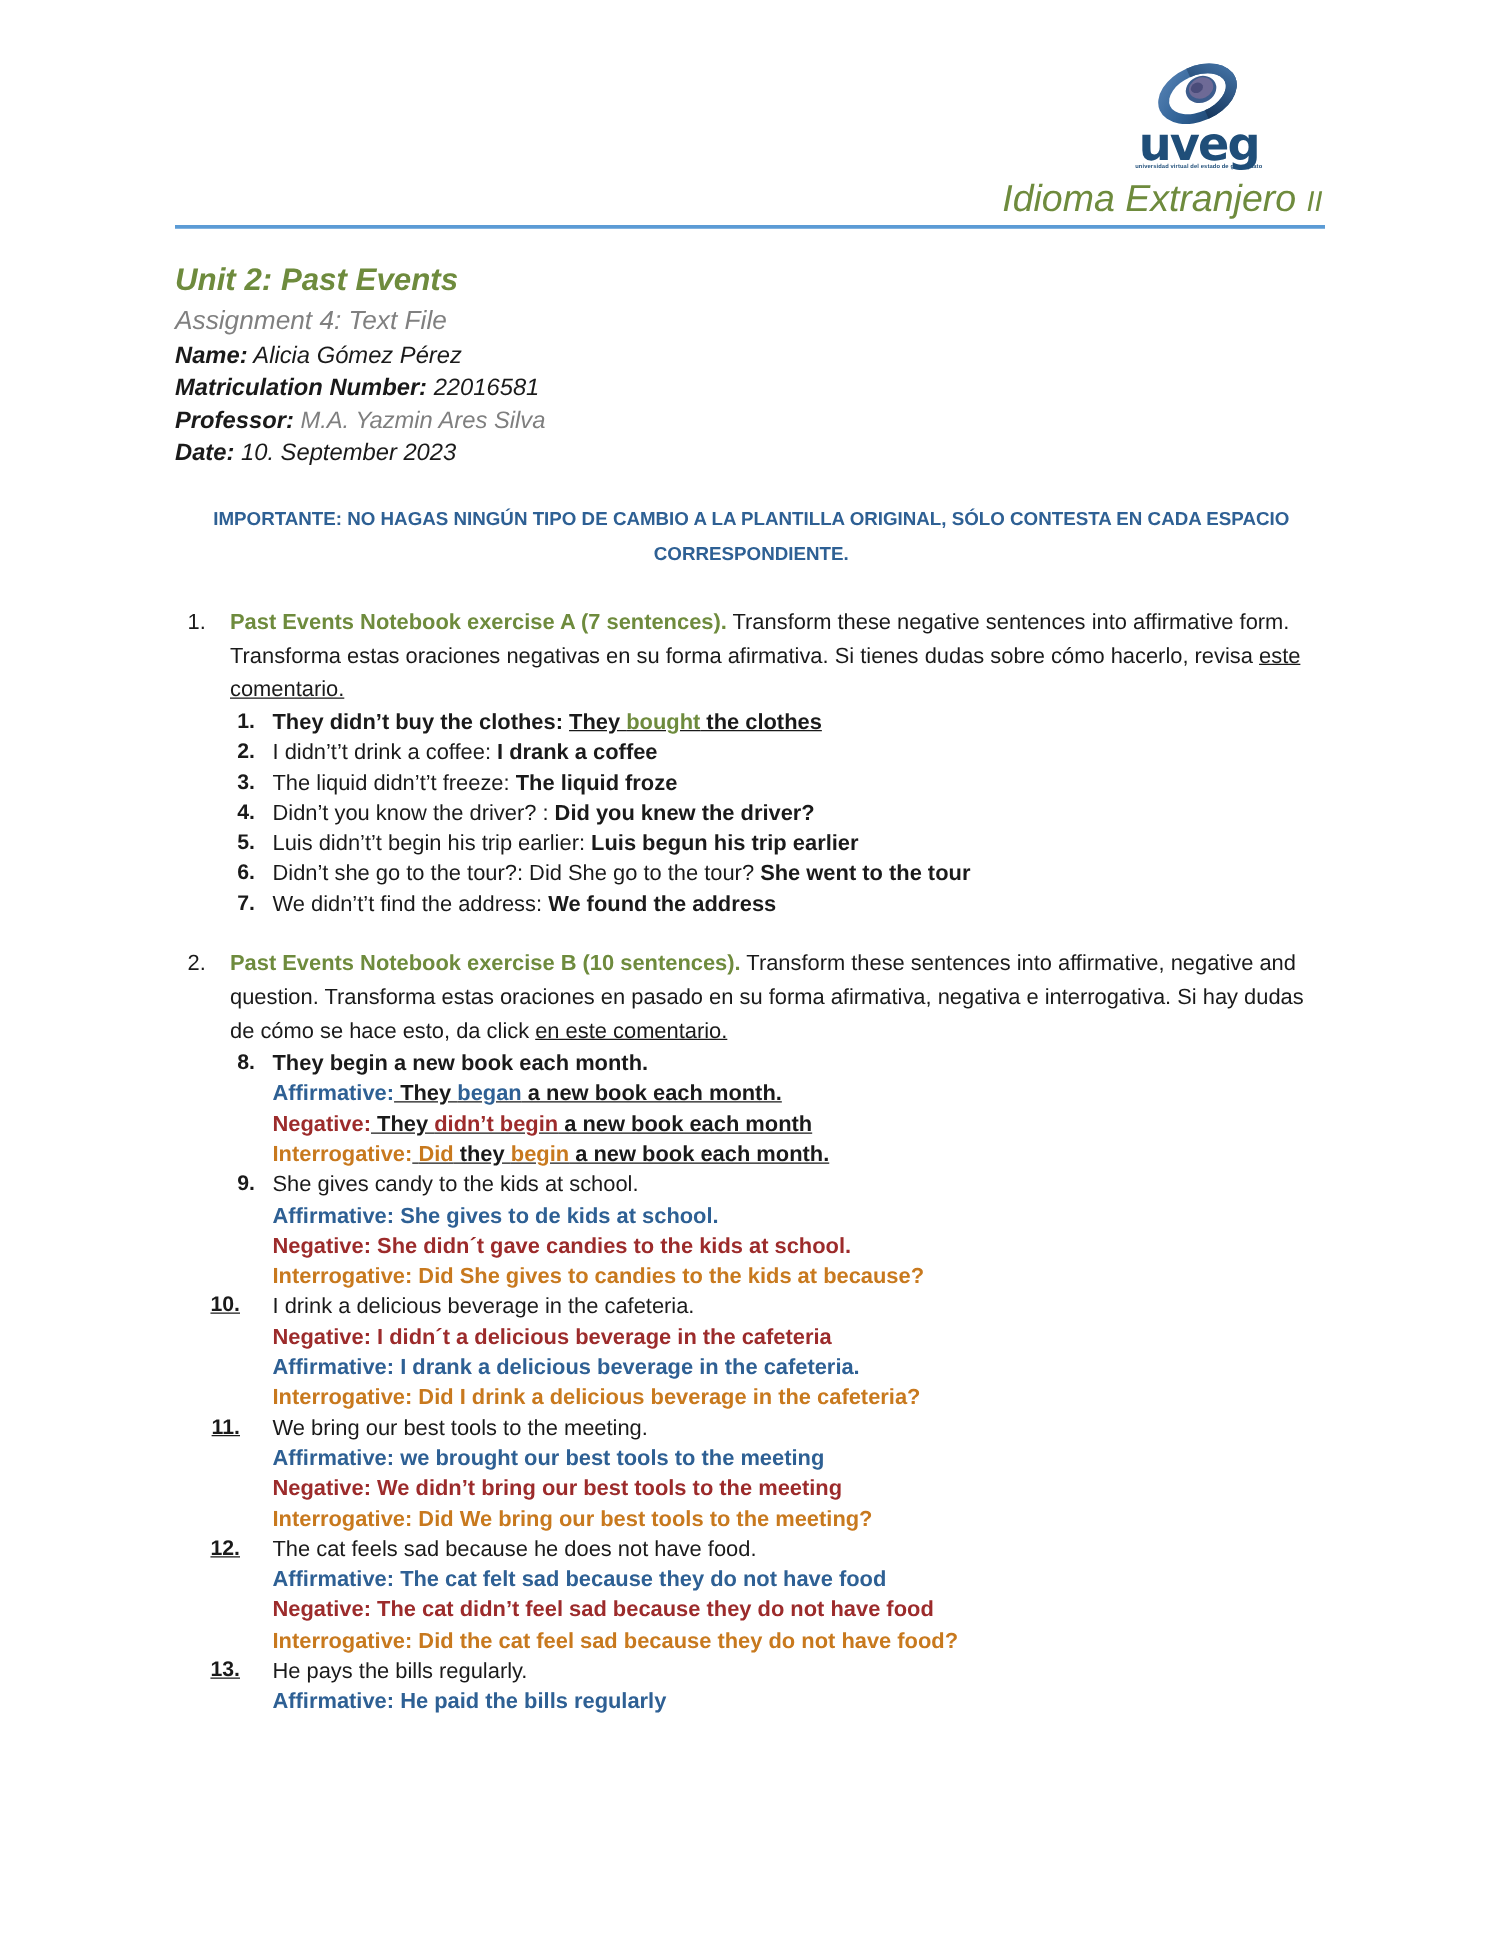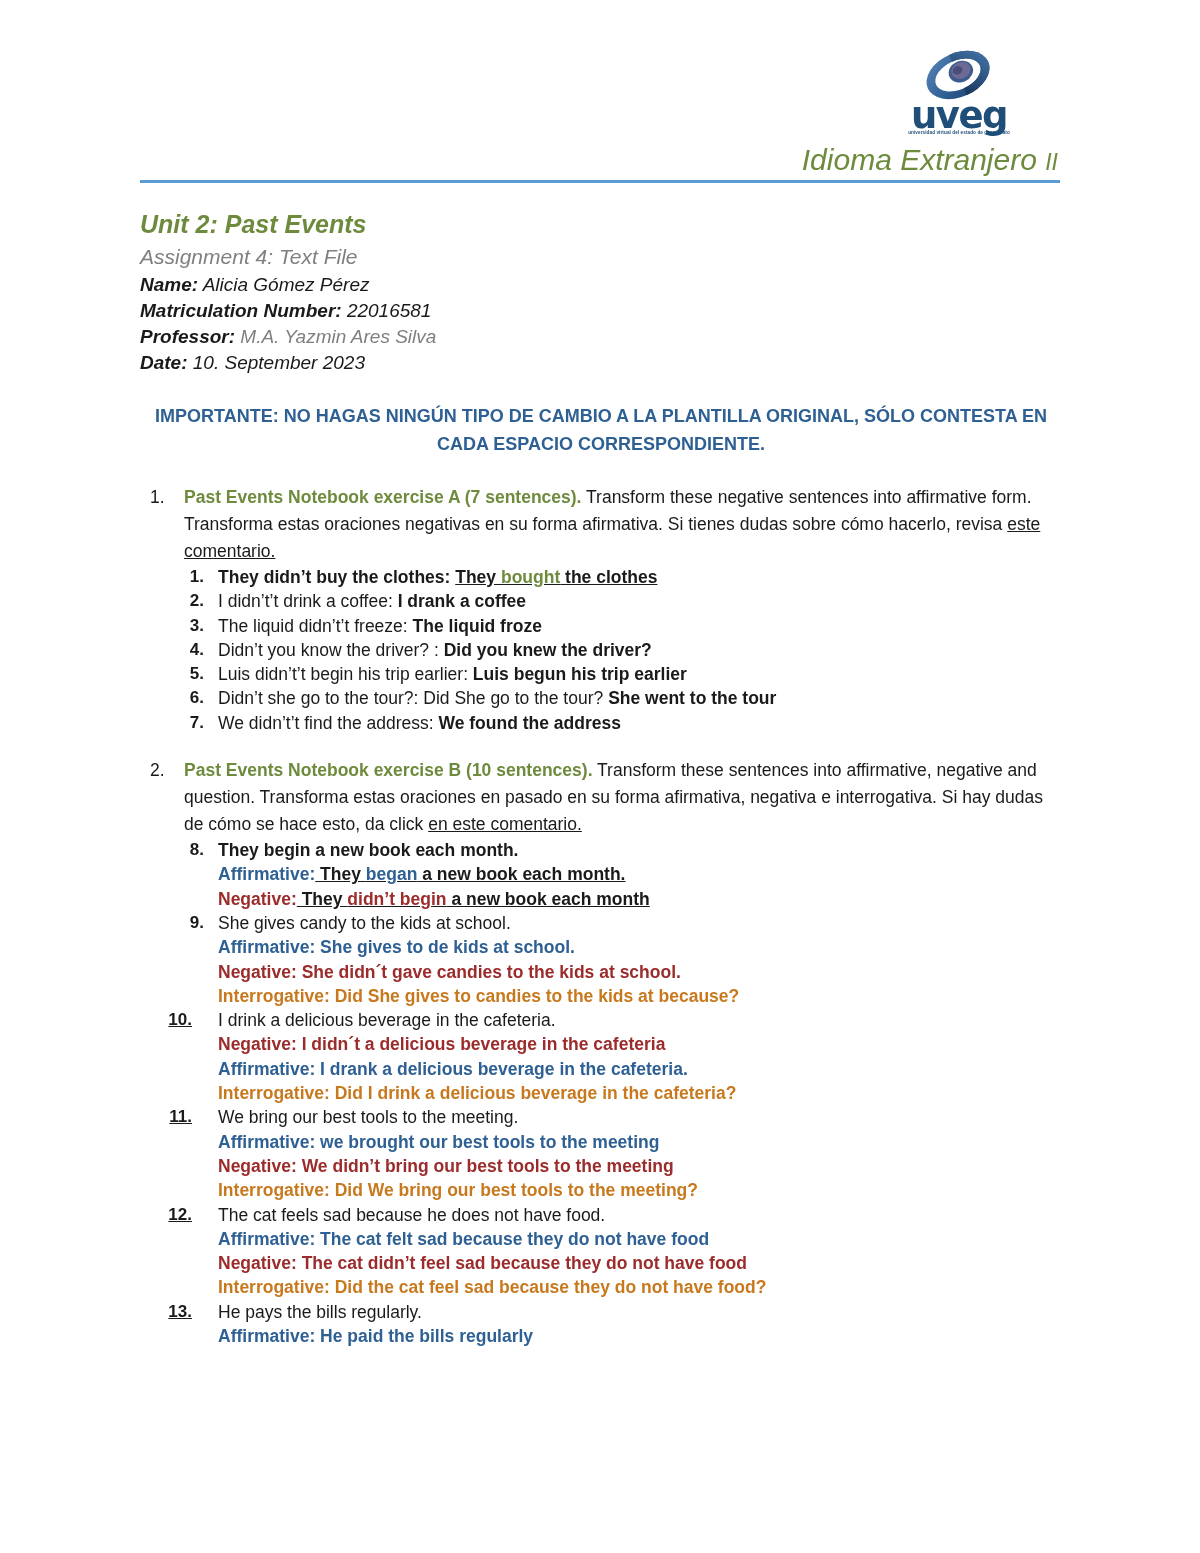--- a/index.html
+++ b/index.html
@@ -121,21 +121,21 @@
   .meta-line .lbl { font-weight: bold; }
   .meta-line .val { font-weight: normal; }
   .meta-line .val-gray { font-weight: normal; color: #7f7f7f; }
 
   
   .notice {
     margin: 26px 12px 0 14px;
     text-align: center;
     color: #2E6094;
     font-weight: bold;
-    font-size: 18px;
+    font-size: 15px;
     line-height: 28px;
   }
 
   
   .ex-block { margin-top: 26px; }
   .ex-head {
     position: relative;
     padding-left: 44px;
     font-size: 17.5px;
     line-height: 27px;
@@ -273,20 +273,21 @@
       <span class="ex-num">2.</span><span class="green-bold">Past Events Notebook exercise B (10 sentences).</span><span> Transform these sentences into affirmative, negative and question. Transforma estas oraciones en pasado en su forma afirmativa, negativa e interrogativa. Si hay dudas de cómo se hace esto, da click </span><span class="ul">en este comentario.</span>
     </div>
 
     <div class="sent-list">
 
       <div>
         <p class="sent"><span class="idx">8.</span><span class="prompt-b">They begin a new book each month.</span></p>
         <div class="forms" style="padding-left:78px">
           <p class="form-line"><span class="aff">Affirmative:</span><span class="ul body-blk"><span> They </span><span class="v-aff">began</span><span> a new book each month.</span></span></p>
           <p class="form-line"><span class="neg">Negative:</span><span class="ul body-blk"><span> They </span><span class="v-neg">didn’t begin</span><span> a new book each month</span></span></p>
+          <p class="form-line"><span class="int">Interrogative:</span><span class="ul body-blk"><span> </span><span class="v-int">Did</span><span> they </span><span class="v-int">begin</span><span> a new book each month.</span></span></p>
         </div>
       </div>
 
       <div>
         <p class="sent"><span class="idx">9.</span><span>She gives candy to the kids at school.</span></p>
         <div class="forms" style="padding-left:78px">
           <p class="form-line aff"><span>Affirmative:</span><span> She gives to de kids at school.</span></p>
           <p class="form-line neg"><span>Negative:</span><span> She didn´t gave candies to the kids at school.</span></p>
           <p class="form-line int"><span>Interrogative:</span><span> Did She gives to candies to the kids at because?</span></p>
         </div>

